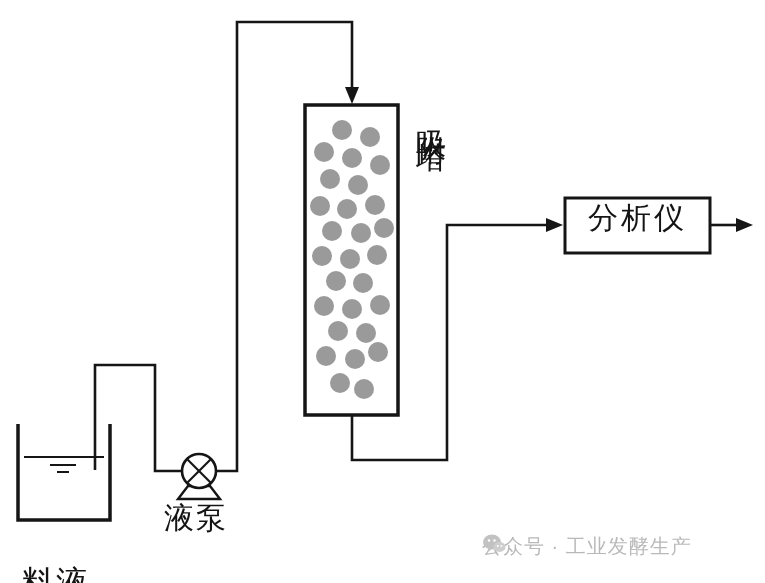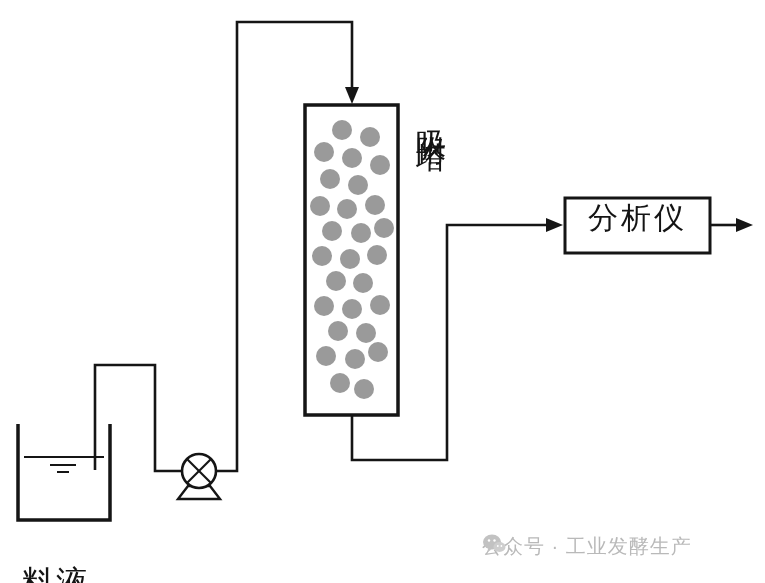--- a/index.html
+++ b/index.html
@@ -139,20 +139,21 @@
     <polygon points="563,225 546,218 546,232" fill="#151515"></polygon>
 
     <rect x="565" y="198" width="145" height="55" fill="#ffffff" stroke="#151515" stroke-width="3"></rect>
 
     <path d="M 710 225 L 738 225" stroke="#151515" stroke-width="2.6" fill="none"></path>
     <polygon points="753,225 736,218 736,232" fill="#151515"></polygon>
   </svg>
 
   <div class="lbl lbl-tank">料液</div>
 
+  <div class="lbl lbl-pump">液泵</div>
 
   <div class="lbl lbl-column">吸附塔</div>
 
   <div class="lbl lbl-analyzer">分析仪</div>
 
   <div class="watermark">
     <svg width="24" height="22" viewBox="0 0 24 22">
       <ellipse cx="10" cy="9" rx="9" ry="7.5" fill="#c2c2c2"></ellipse>
       <circle cx="7" cy="7.5" r="1.2" fill="#ffffff"></circle>
       <circle cx="12.5" cy="7.5" r="1.2" fill="#ffffff"></circle>

